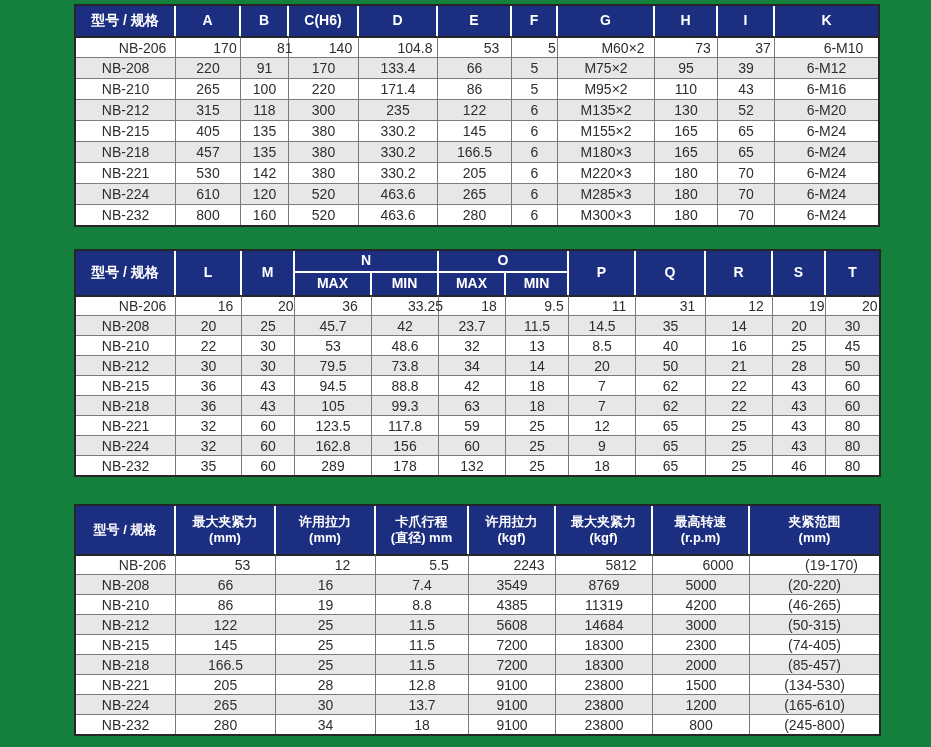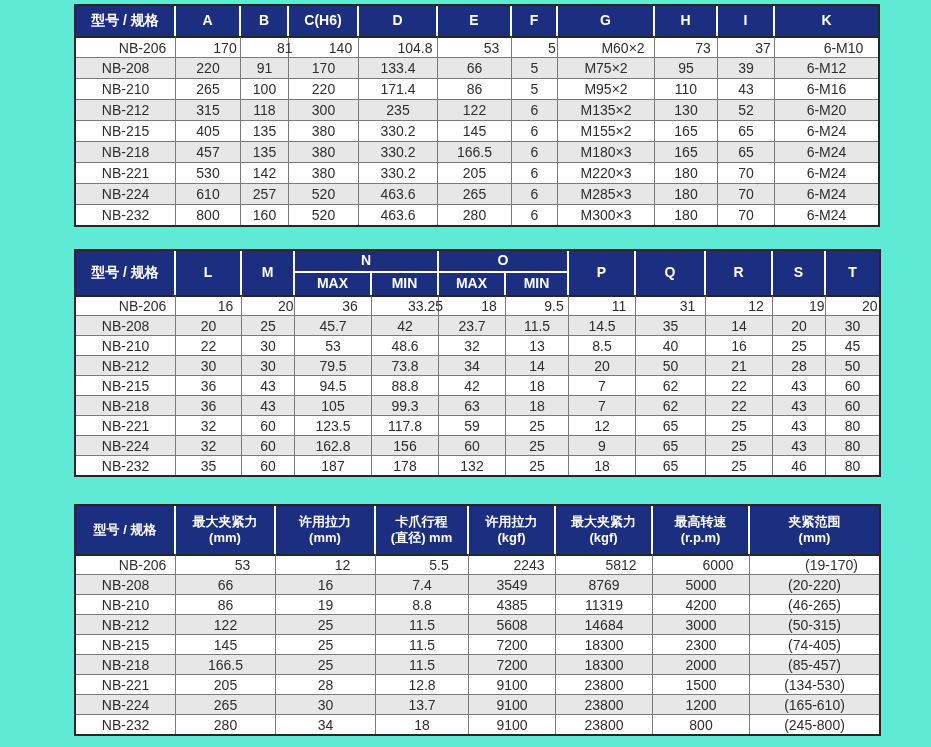--- a/index.html
+++ b/index.html
@@ -1,21 +1,21 @@
 <!DOCTYPE html>
 <html style="--header-bg: #1c2e7f; --header-text: #ffffff; --row-bg: #ffffff; --row-alt-bg: #e7e7e7; --grid-line: #7a7a7a; --outer-border: #262626; --cell-text: #2e2e2e;"><head>
 <meta charset="utf-8">
 <style>
   * { margin: 0; padding: 0; box-sizing: border-box; }
   html, body { background: #ffffff; }
   body {
     width: 931px; height: 747px; position: relative; overflow: hidden;
     font-family: "Liberation Sans", "DejaVu Sans", sans-serif;
   }
-  .page { position: absolute; inset: 0; background: #5eead4; }
+  .page { position: absolute; inset: 0; background: #15803d; }
 
   table.spec {
     position: absolute; left: 74px; width: 803px;
     border-collapse: separate; border-spacing: 0;
     border: 2px solid var(--outer-border, #262626);
     table-layout: fixed;
   }
   #t1 { top: 4px; }
   #t2 { top: 249px; }
   #t3 { top: 504px; }
@@ -169,21 +169,21 @@
           <td>205</td>
           <td>6</td>
           <td>M220×3</td>
           <td>180</td>
           <td>70</td>
           <td class="lastcol">6-M24</td>
         </tr>
         <tr>
           <td>NB-224</td>
           <td>610</td>
-          <td>257</td>
+          <td>120</td>
           <td>520</td>
           <td>463.6</td>
           <td>265</td>
           <td>6</td>
           <td>M285×3</td>
           <td>180</td>
           <td>70</td>
           <td class="lastcol">6-M24</td>
         </tr>
         <tr>
@@ -346,21 +346,21 @@
           <td>9</td>
           <td>65</td>
           <td>25</td>
           <td>43</td>
           <td class="lastcol">80</td>
         </tr>
         <tr>
           <td>NB-232</td>
           <td>35</td>
           <td>60</td>
-          <td>187</td>
+          <td>289</td>
           <td>178</td>
           <td>132</td>
           <td>25</td>
           <td>18</td>
           <td>65</td>
           <td>25</td>
           <td>46</td>
           <td class="lastcol">80</td>
         </tr>
       </tbody>

